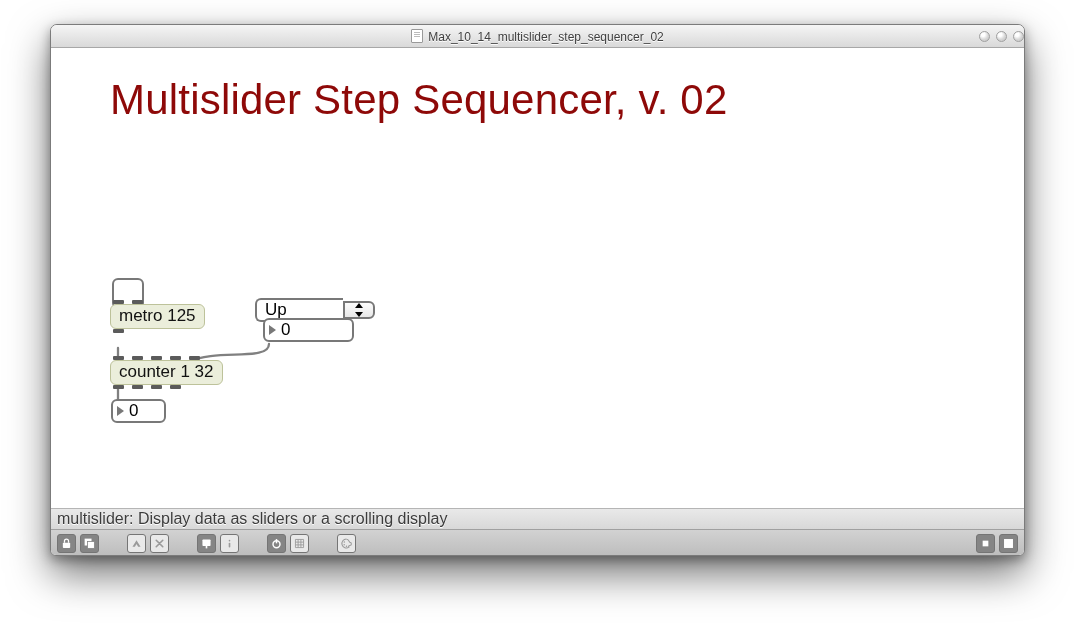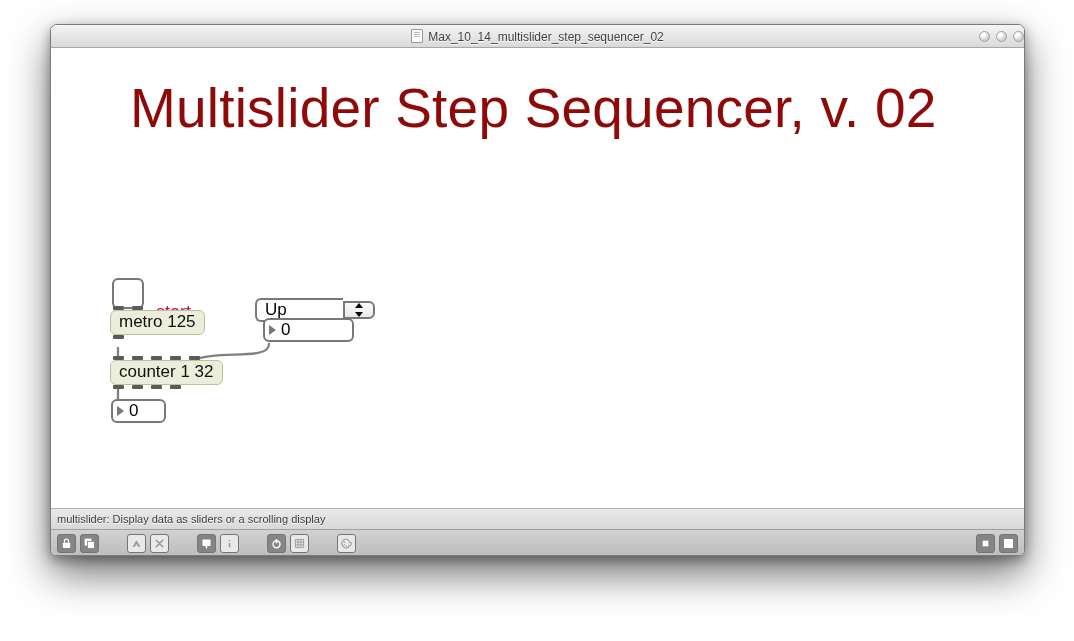--- a/index.html
+++ b/index.html
@@ -89,25 +89,24 @@
     left: 0; top: 0;
     width: 100%;
     height: 100%;
     pointer-events: none;
   }
 
   .page-title {
     position: absolute;
     left: 59px;
     top: 28px;
-    font-size: 55px;
+    font-size: 42px;
     color: #8e0908;
     letter-spacing: 0.2px;
     font-weight: 500;
-    margin-left: 20px;
   }
   .page-sub {
     position: absolute;
     left: 59px;
     top: 89px;
     font-size: 21px;
     color: #000;
     line-height: 1.25;
   }
 
@@ -153,21 +152,21 @@
     display: flex;
   }
   .inlet, .outlet {
     width: 11px;
     height: 4px;
     margin-right: 8px;
     background: #5b5b5b;
     border-radius: 1px;
   }
 
-  .obj-metro { left: 59px; top: 262px; }
+  .obj-metro { left: 59px; top: 256px; }
   .obj-counter { left: 59px; top: 312px; }
 
   
   .numbox {
     border: 2px solid #787878;
     border-radius: 6px;
     background: #fff;
     height: 24px;
     display: flex;
     align-items: center;
@@ -224,21 +223,21 @@
   }
   .arrow-down {
     width:0;height:0;border-left:4px solid transparent;border-right:4px solid transparent;border-top:5px solid #000;
   }
 
   
   .status-strip {
     height: 20px;
     background: linear-gradient(#e9e9e9,#d8d8d8);
     border-top: 1px solid #b5b5b5;
-    font-size: 11px;
+    font-size: 16px;
     color: #3c3c3c;
     display:flex;
     align-items:center;
     padding-left:6px;
     text-shadow: 0 1px 0 #fff;
   }
 
   
   .toolbar {
     height: 27px;

